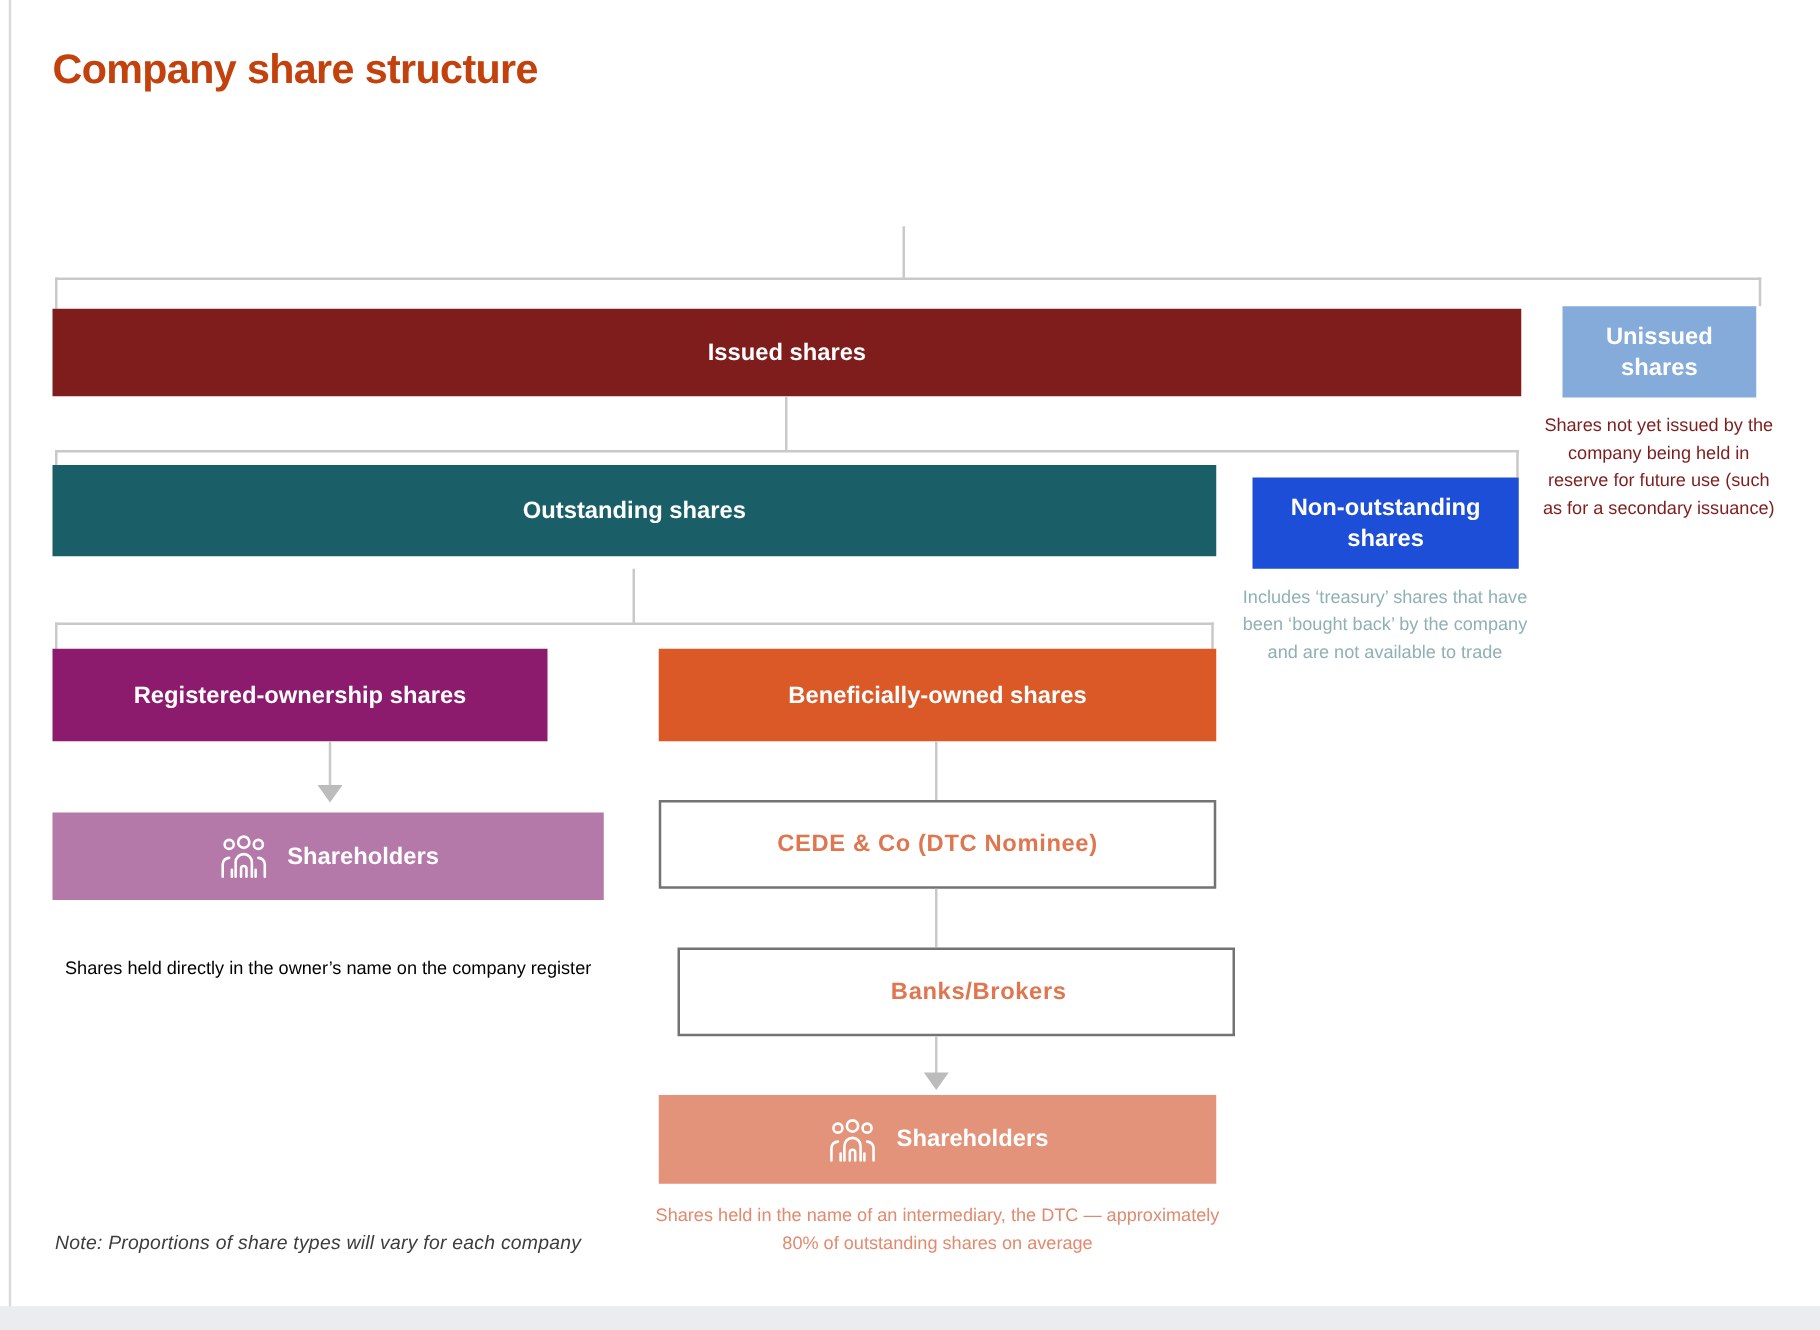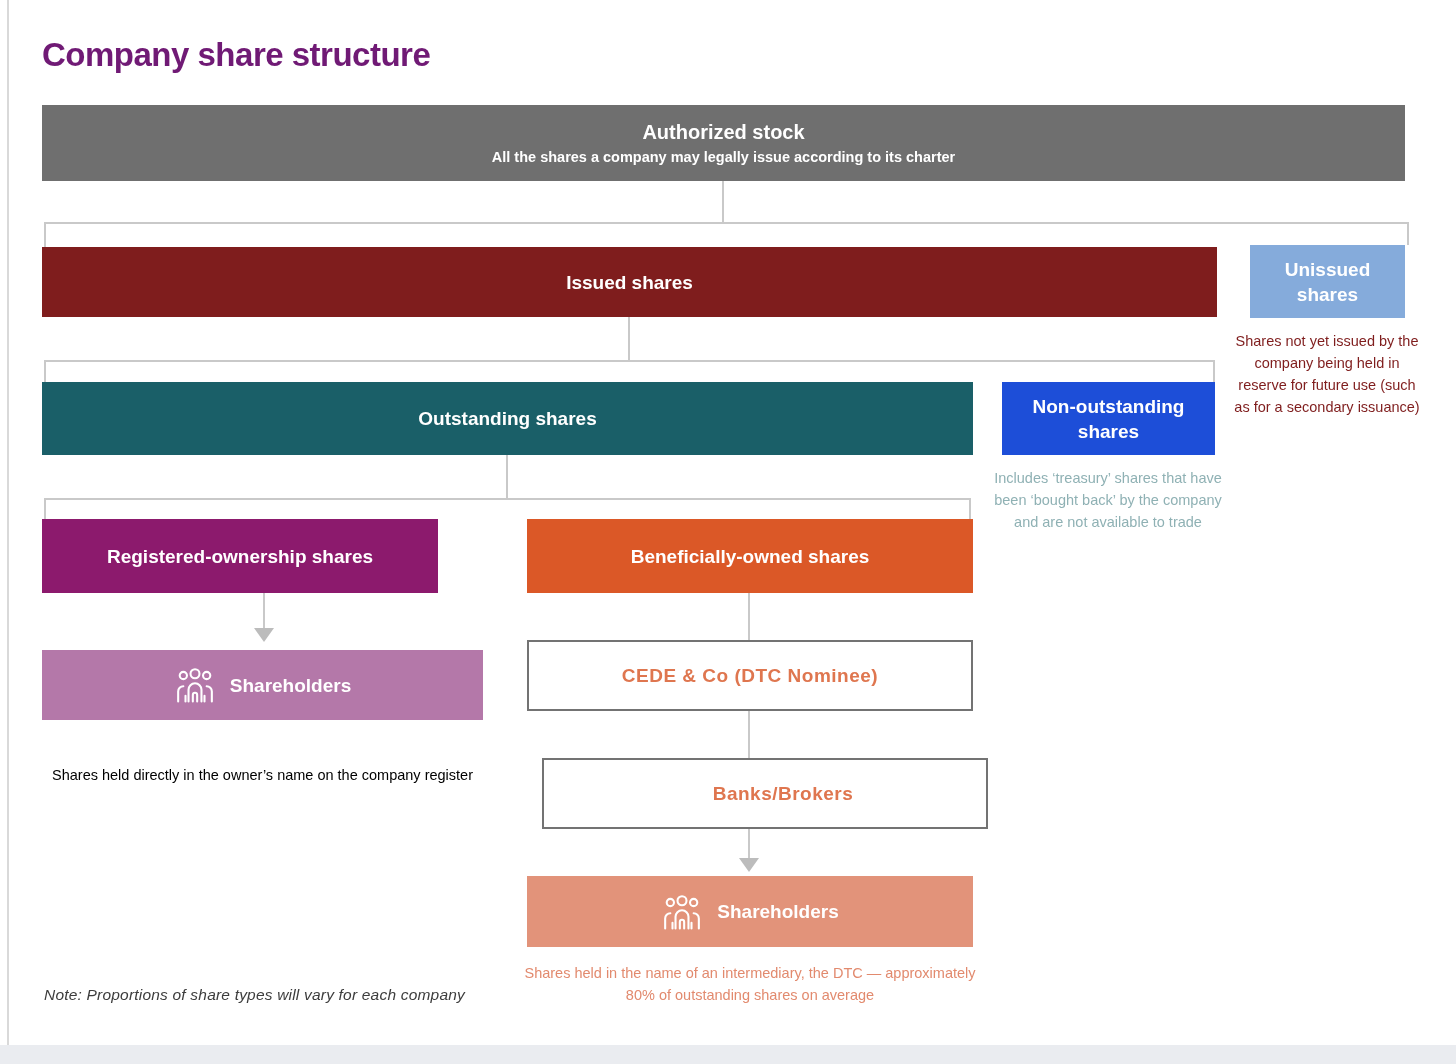--- a/index.html
+++ b/index.html
@@ -15,36 +15,36 @@
   .edge-line-left {
     position: absolute; left: 7px; top: 0; width: 2px; height: 100%;
     background: #d9d9d9;
   }
   .bottom-band {
     position: absolute; left: 0; bottom: 0; width: 100%; height: 19px;
     background: #eaecf0;
   }
   .page-title {
     position: absolute; left: 42px; top: 36px;
-    font-size: 33px; font-weight: 700; color: #701a75;
+    font-size: 33px; font-weight: 700; color: #c2410c;
     letter-spacing: -0.5px;
   }
   .box {
     position: absolute;
     display: flex; flex-direction: column;
     align-items: center; justify-content: center;
     text-align: center; color: #ffffff;
   }
   .box .label { font-size: 19px; font-weight: 700; line-height: 25px; }
   .box-authorized { left: 42px; top: 105px; width: 1363px; height: 76px; background: #6f6f6f; }
   .box-authorized .title { font-size: 20px; font-weight: 700; margin-bottom: 5px; }
   .box-authorized .subtitle { font-size: 14.5px; font-weight: 700; }
   .box-issued { left: 42px; top: 247px; width: 1175px; height: 70px; background: #7f1d1d; }
   .box-unissued { left: 1250px; top: 245px; width: 155px; height: 73px; background: #85abdb; padding: 0 10px; }
-  .box-outstanding { left: 42px; top: 382px; width: 931px; height: 73px; background: #1a5f68; }
+  .box-outstanding { left: 42px; top: 372px; width: 931px; height: 73px; background: #1a5f68; }
   .box-nonoutstanding { left: 1002px; top: 382px; width: 213px; height: 73px; background: #1d4ed8; padding: 0 8px; }
   .box-registered { left: 42px; top: 519px; width: 396px; height: 74px; background: #8c1a6d; }
   .box-beneficial { left: 527px; top: 519px; width: 446px; height: 74px; background: #db5827; }
   .box-sh-registered { left: 42px; top: 650px; width: 441px; height: 70px; background: #b478a9; flex-direction: row; gap: 14px; }
   .box-sh-beneficial { left: 527px; top: 876px; width: 446px; height: 71px; background: #e2937a; flex-direction: row; gap: 14px; }
   .box-outline {
     position: absolute; width: 446px; height: 71px;
     background: #ffffff; border: 2px solid #737373;
     display: flex; align-items: center; justify-content: center;
     color: #df764f; font-size: 19px; font-weight: 700; letter-spacing: 0.5px;
@@ -75,24 +75,20 @@
 </head>
 <body>
 
 <div class="canvas">
 
   <div class="edge-line-left"></div>
   <div class="bottom-band"></div>
 
   <div class="page-title">Company share structure</div>
 
-  <div class="box box-authorized">
-    <div class="title">Authorized stock</div>
-    <div class="subtitle">All the shares a company may legally issue according to its charter</div>
-  </div>
 
   <div class="conn" style="left:722px; top:181px; width:2px; height:42px;"></div>
   <div class="conn" style="left:44px; top:222px; width:1365px; height:2px;"></div>
   <div class="conn" style="left:44px; top:222px; width:2px; height:25px;"></div>
   <div class="conn" style="left:1407px; top:222px; width:2px; height:23px;"></div>
 
   <div class="box box-issued">
     <div class="label">Issued shares</div>
   </div>
   <div class="box box-unissued">

